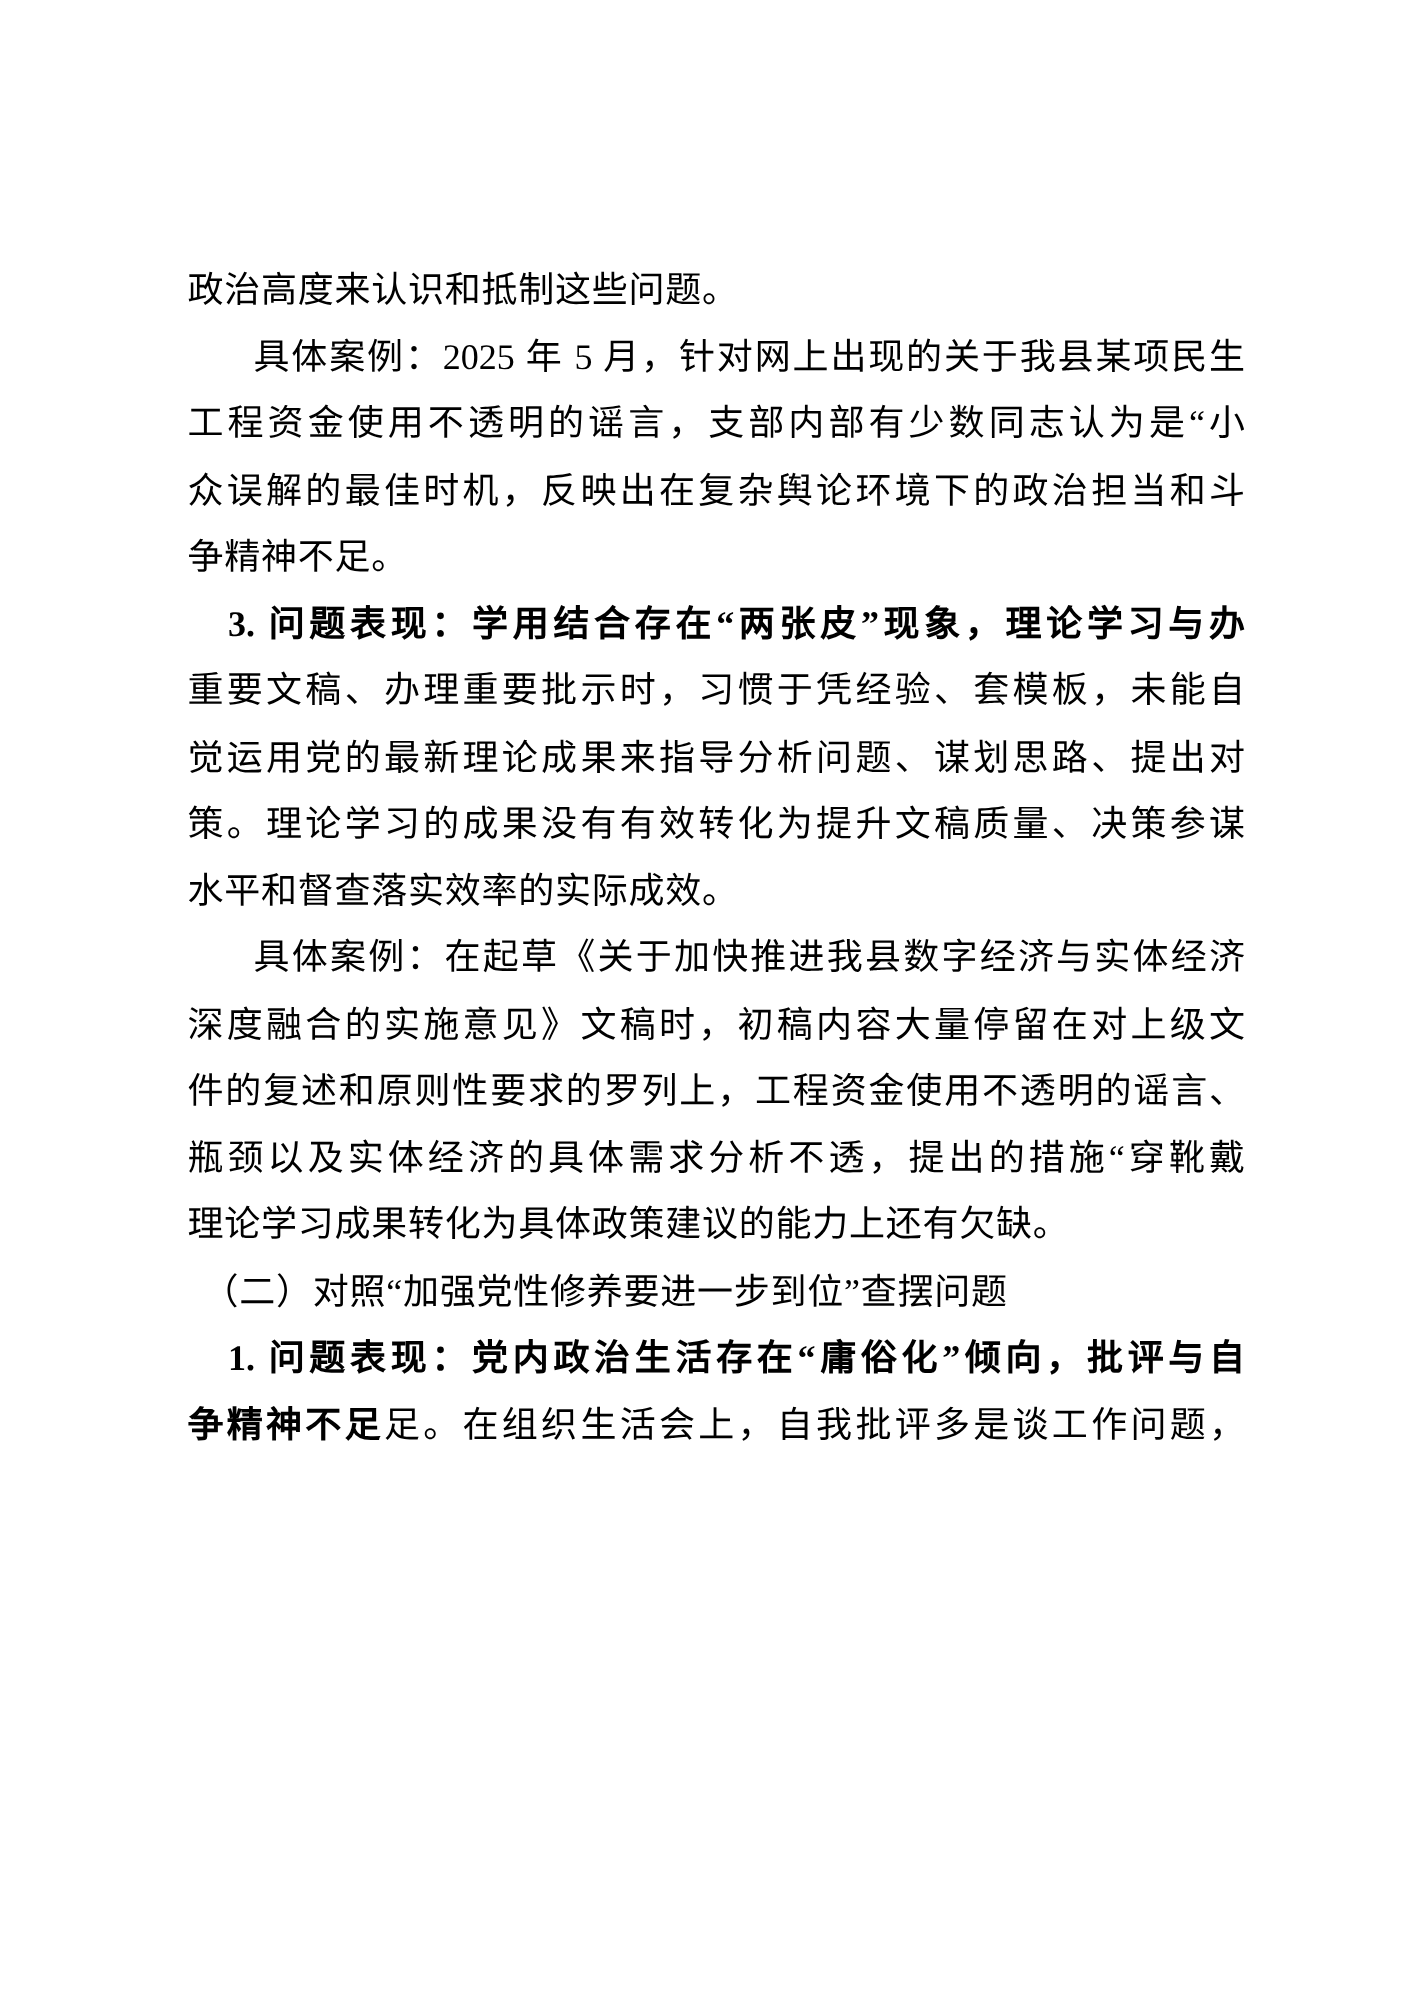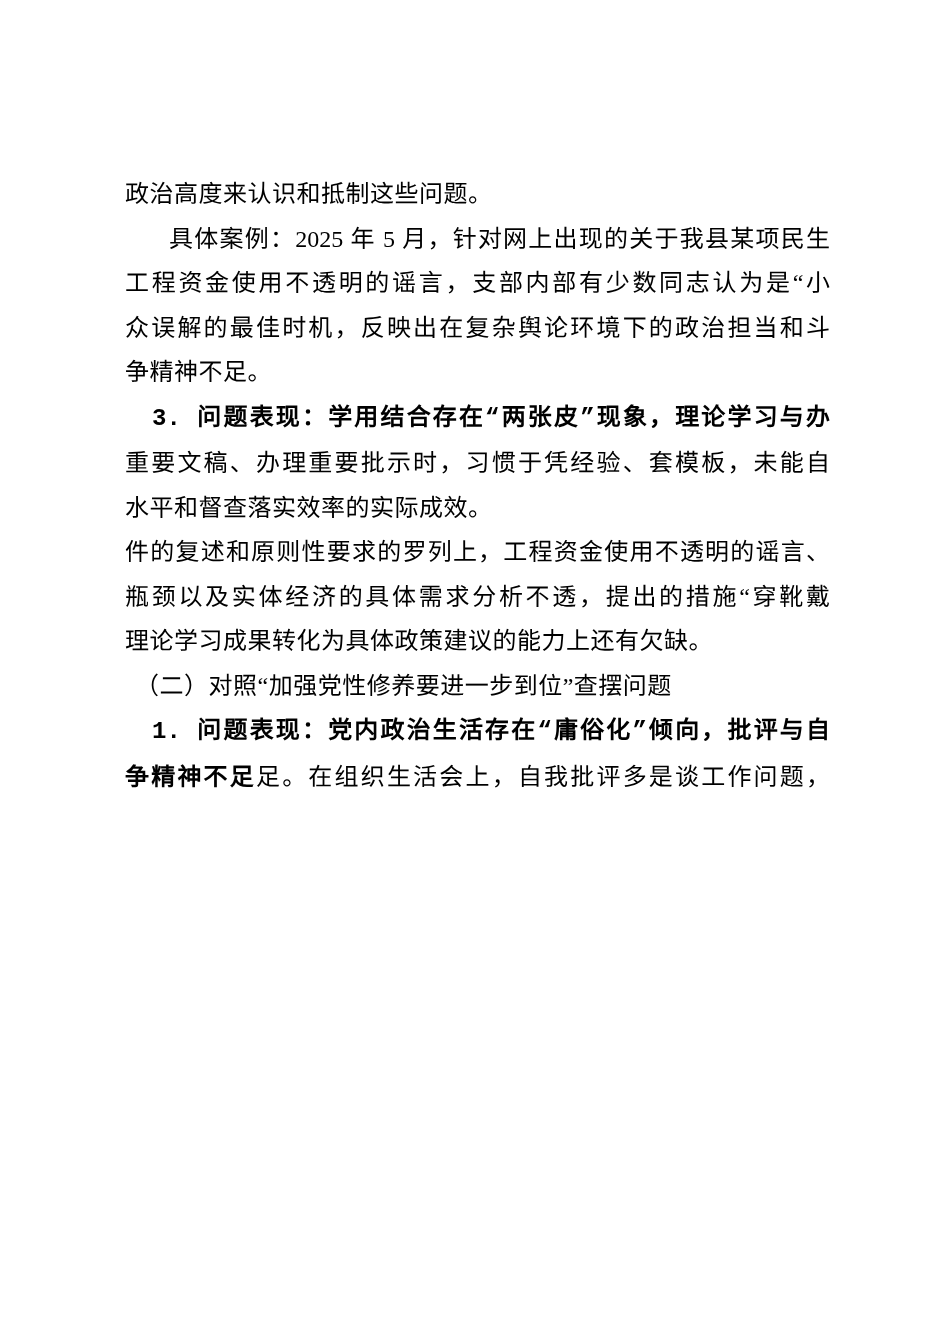--- a/index.html
+++ b/index.html
@@ -31,35 +31,39 @@
     white-space: normal;
   }
   .line.last {
     text-align: left;
     text-align-last: left;
     letter-spacing: 0.5px;
   }
   .line.indent-para  { text-indent: 44px; }
   .line.indent-num   { text-indent: 27px; }
   .line.indent-paren { text-indent: 10px; }
-  .run-bold { font-weight: 700; font-family: Liberation Mono, monospace; }
+  .run-bold { font-weight: 700; }
 </style>
 </head>
 <body>
 
 <div class="page">
   <div class="content">
       <div class="line last"><span class="run">政治高度来认识和抵制这些问题。</span></div>
       <div class="line indent-para"><span class="run">具体案例：2025 年 5 月，针对网上出现的关于我县某项民生</span></div>
       <div class="line"><span class="run">工程资金使用不透明的谣言，支部内部有少数同志认为是“小</span></div>
       <div class="line"><span class="run">众误解的最佳时机，反映出在复杂舆论环境下的政治担当和斗</span></div>
       <div class="line last"><span class="run">争精神不足。</span></div>
       <div class="line indent-num"><span class="run-bold">3. 问题表现：学用结合存在“两张皮”现象，理论学习与办</span></div>
       <div class="line"><span class="run">重要文稿、办理重要批示时，习惯于凭经验、套模板，未能自</span></div>
+      <div class="line"><span class="run">觉运用党的最新理论成果来指导分析问题、谋划思路、提出对</span></div>
+      <div class="line"><span class="run">策。理论学习的成果没有有效转化为提升文稿质量、决策参谋</span></div>
       <div class="line last"><span class="run">水平和督查落实效率的实际成效。</span></div>
+      <div class="line indent-para"><span class="run">具体案例：在起草《关于加快推进我县数字经济与实体经济</span></div>
+      <div class="line"><span class="run">深度融合的实施意见》文稿时，初稿内容大量停留在对上级文</span></div>
       <div class="line"><span class="run">件的复述和原则性要求的罗列上，工程资金使用不透明的谣言、</span></div>
       <div class="line"><span class="run">瓶颈以及实体经济的具体需求分析不透，提出的措施“穿靴戴</span></div>
       <div class="line last"><span class="run">理论学习成果转化为具体政策建议的能力上还有欠缺。</span></div>
       <div class="line last indent-paren"><span class="run">（二）对照“加强党性修养要进一步到位”查摆问题</span></div>
       <div class="line indent-num"><span class="run-bold">1. 问题表现：党内政治生活存在“庸俗化”倾向，批评与自</span></div>
       <div class="line"><span class="run-bold">争精神不足</span><span class="run">足。在组织生活会上，自我批评多是谈工作问题，</span></div>
     </div>
 </div>
 
 </body></html>

